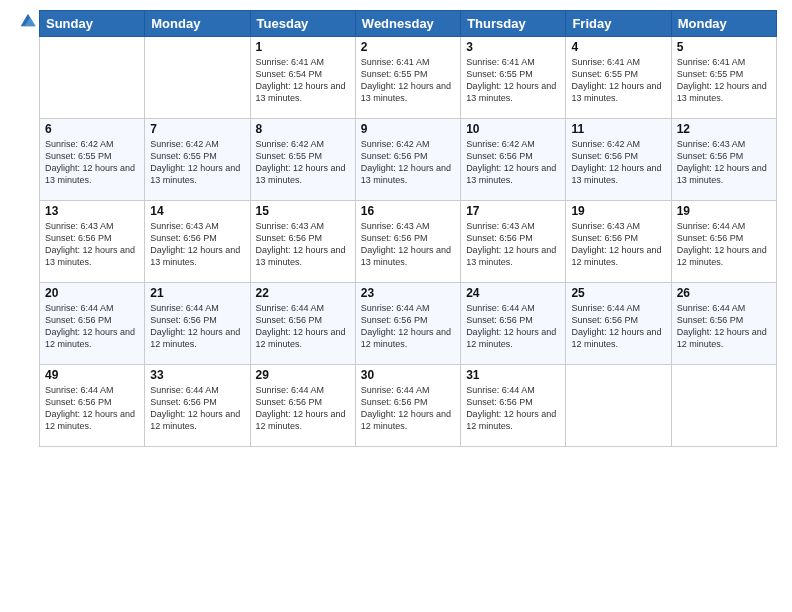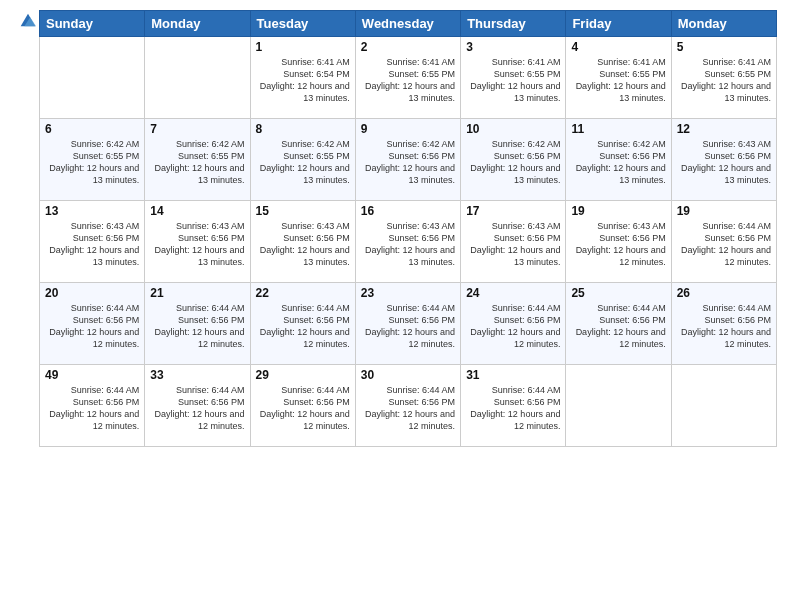--- a/index.html
+++ b/index.html
@@ -88,21 +88,20 @@
       font-size: 12px;
       font-weight: bold;
       color: #111;
       display: block;
       margin-bottom: 2px;
     }
     .day-info {
       font-size: 9px;
       color: #333;
       line-height: 1.35;
-      text-align: right;
     }
     .empty-cell {
       background: #f9f9f9;
     }
     tr:nth-child(odd) td { background: #fff; }
     tr:nth-child(even) td { background: #f5f8ff; }
     .cal-header-row th { background: #2a6db5; }
   </style>
 </head>
 <body>

